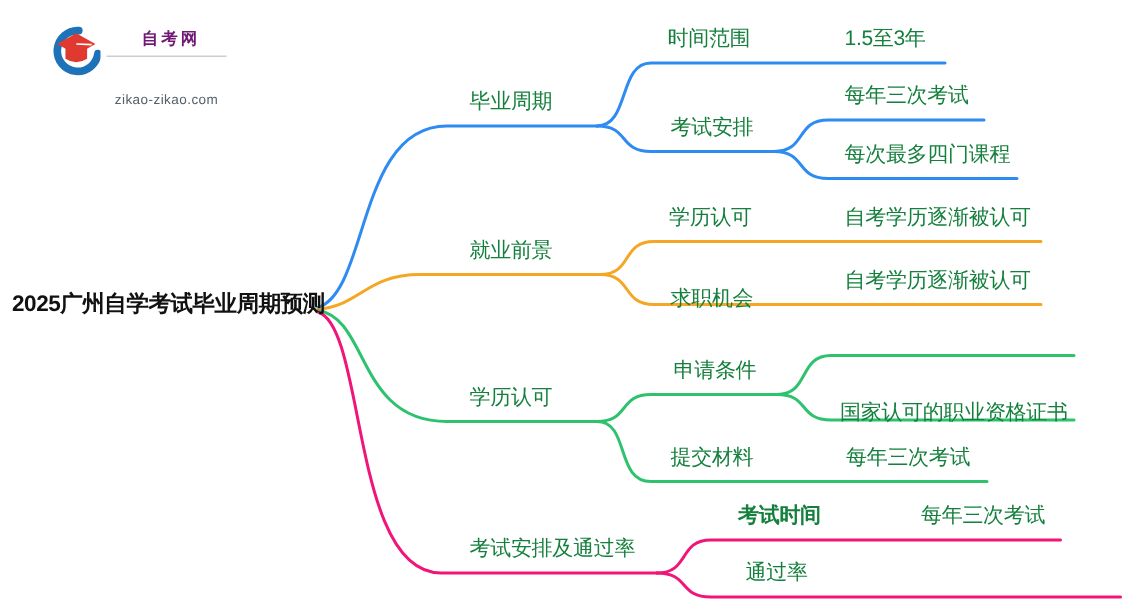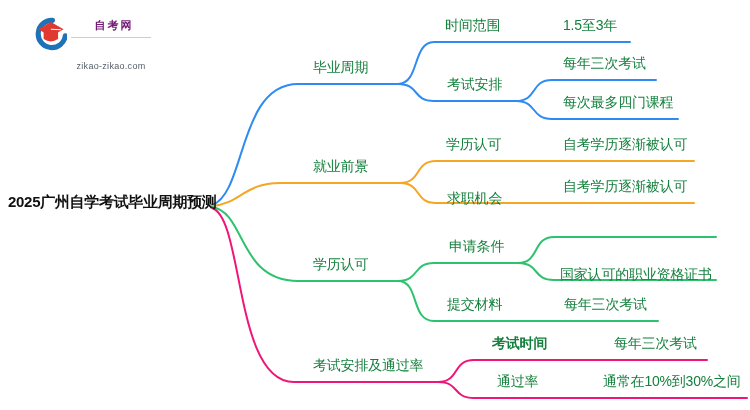--- a/index.html
+++ b/index.html
@@ -106,15 +106,14 @@
   <div class="lbl p-b3">学历认可</div>
   <div class="lbl p-b3c1">申请条件</div>
   <div class="lbl p-b3c1v2">国家认可的职业资格证书</div>
   <div class="lbl p-b3c2">提交材料</div>
   <div class="lbl p-b3c2v">每年三次考试</div>
 
   <div class="lbl p-b4">考试安排及通过率</div>
   <div class="lbl p-b4c1">考试时间</div>
   <div class="lbl p-b4c1v">每年三次考试</div>
   <div class="lbl p-b4c2">通过率</div>
-  <div class="lbl p-b4c2v">通常在10%到30%之间</div>
 
 </div>
 
 </body></html>

